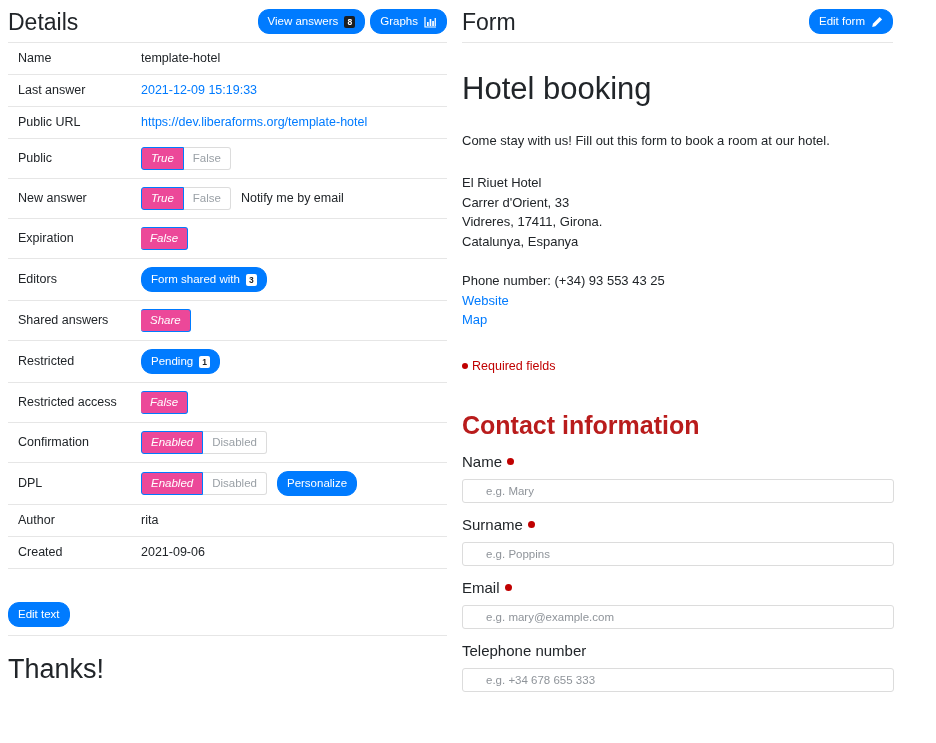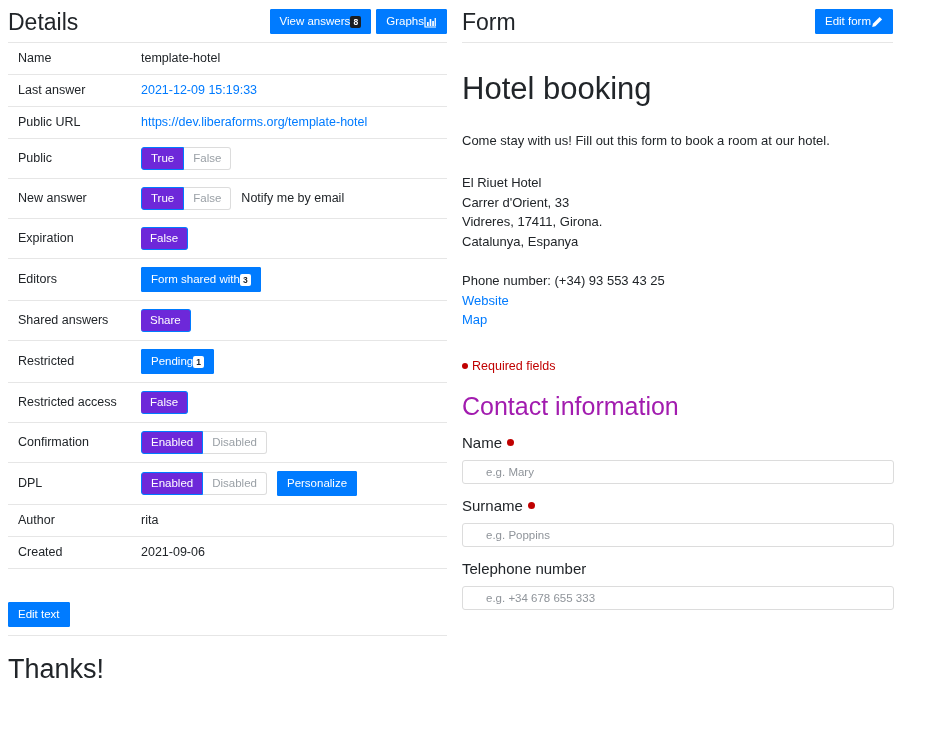--- a/index.html
+++ b/index.html
@@ -25,25 +25,25 @@
     margin: 0;
     font-size: 23px;
     font-weight: 400;
     line-height: 28px;
     color: #212529;
   }
   .sec-head .btns { display: flex; gap: 5px; padding-bottom: 2px; }
 
   
   .btn {
-    display: inline-flex; align-items: center; 
+    display: inline-flex; align-items: center; gap: 6px;
     background: #007bff;
     color: #ffffff;
     border: 1px solid #007bff;
-    border-radius: 1px;
+    border-radius: 11px;
     font-size: 11.5px;
     line-height: 13px;
     padding: 5px 9px;
     cursor: pointer;
     white-space: nowrap;
     font-family: "Liberation Sans", sans-serif;
   }
   .badge-light {
     display: inline-block;
     background: #ffffff;
@@ -90,21 +90,21 @@
     padding: 4px 9px;
     border: 1px solid #dcdcdc;
     background: #ffffff;
     color: #9aa0a6;
     cursor: pointer;
     font-family: "Liberation Sans", sans-serif;
   }
   .toggle .tg:first-child { border-radius: 3px 0 0 3px; }
   .toggle .tg:last-child  { border-radius: 0 3px 3px 0; border-left: none; }
   .toggle .tg.on {
-    background: #6d28d9; border-color: #007bff; color: #ffffff;
+    background: #ec4899; border-color: #007bff; color: #ffffff; font-style: italic;
   }
   .toggle.single .tg { border-radius: 3px; }
   .note { font-size: 12.5px; color: #212529; }
 
   
   .sub-note { font-size: 11.5px; color: #3a3f44; margin: 10px 0 0 0; line-height: 14px; }
   .thanks { font-size: 27px; font-weight: 400; margin: 17px 0 0 0; line-height: 32px; }
   .spacer-60 { height: 46px; }
 
   
@@ -115,21 +115,21 @@
   .form-intro { font-size: 13px; line-height: 17px; margin: 25px 0 0 0; color: #212529; }
   .addr { font-size: 13px; line-height: 19.7px; margin: 24px 0 0 0; color: #212529; }
   .addr a { color: #007bff; text-decoration: none; display: block; }
   .req-note { font-size: 12.5px; color: #c00000; margin: 29px 0 0 0; line-height: 15px; }
   .dot {
     display: inline-block; width: 6px; height: 6px; border-radius: 50%;
     background: #c00000; vertical-align: middle; margin-right: 4px;
     position: relative; top: -1px;
   }
   .sec-title {
-    font-size: 25px; font-weight: 400; margin: 17px 0 0 0; line-height: 30px; color: #a21caf;
+    font-size: 25px; font-weight: 700; margin: 36px 0 0 0; line-height: 30px; color: #b91c1c;
   }
   .field { margin-top: 13px; }
   .field-label { font-size: 15px; line-height: 18px; color: #212529; }
   .field-label .dot { margin-left: 5px; margin-right: 0; width: 7px; height: 7px; }
   .field input {
     display: block; width: 432px; height: 24px;
     margin-top: 8px;
     border: 1px solid #dcdcdc;
     border-radius: 3px;
     padding: 2px 23px;
@@ -326,18 +326,22 @@
     <div id="form-fields">
         <div class="field">
           <div class="field-label"><span>Name</span><span class="dot"></span></div>
           <input type="text" placeholder="e.g. Mary" style="">
         </div>
         <div class="field">
           <div class="field-label"><span>Surname</span><span class="dot"></span></div>
           <input type="text" placeholder="e.g. Poppins" style="">
         </div>
         <div class="field">
+          <div class="field-label"><span>Email</span><span class="dot"></span></div>
+          <input type="text" placeholder="e.g. mary@example.com" style="">
+        </div>
+        <div class="field">
           <div class="field-label"><span>Telephone number</span></div>
           <input type="text" placeholder="e.g. +34 678 655 333" style="">
         </div>
       </div>
   </div>
 </div>
 
 </body></html>

